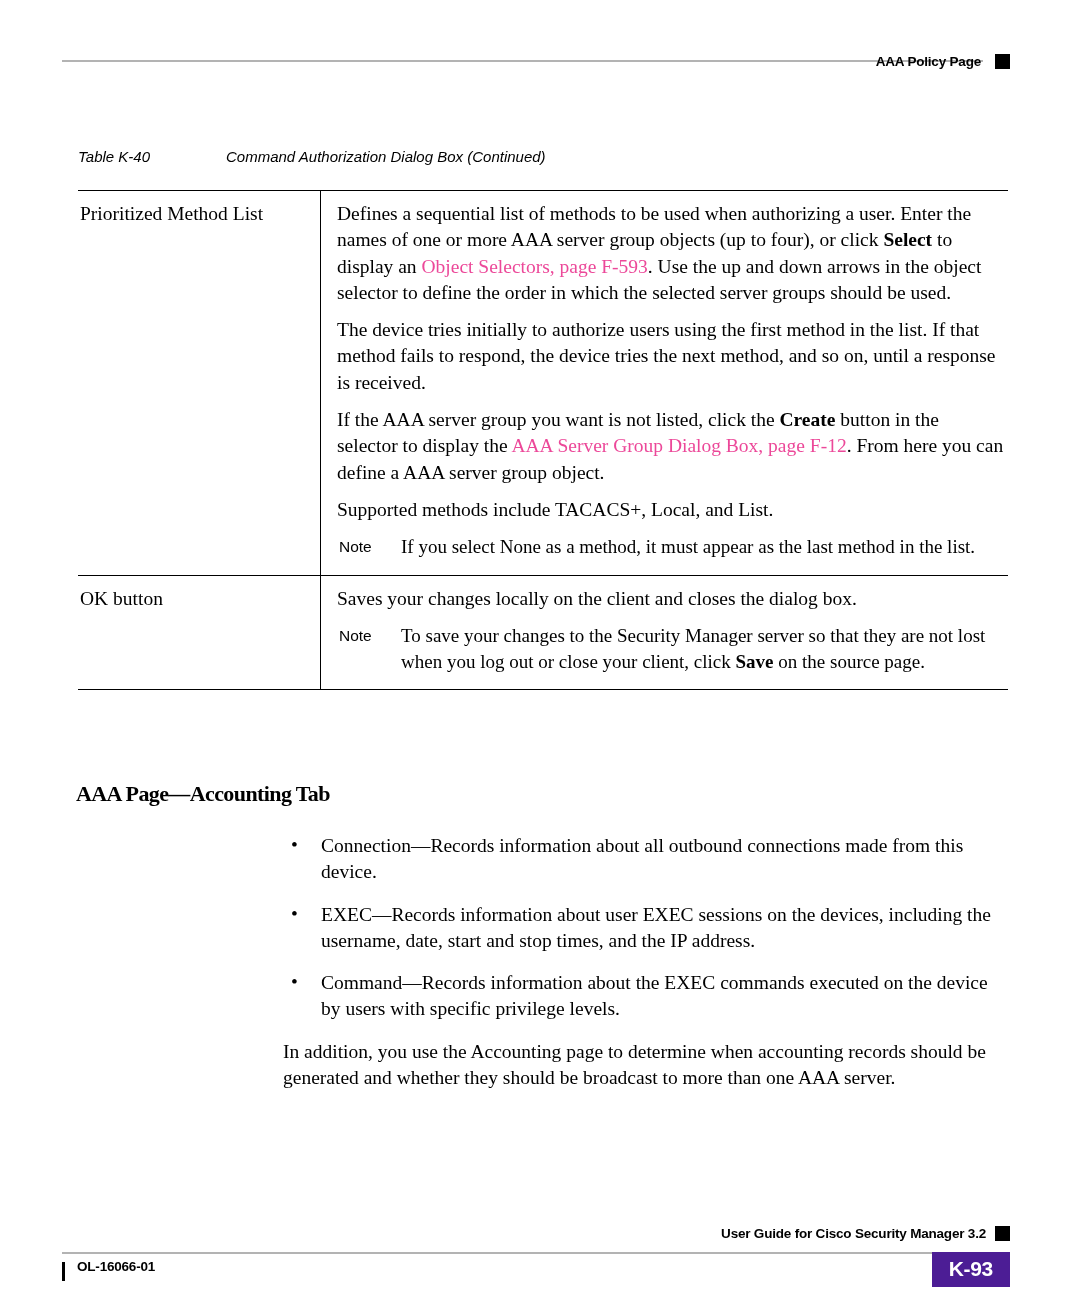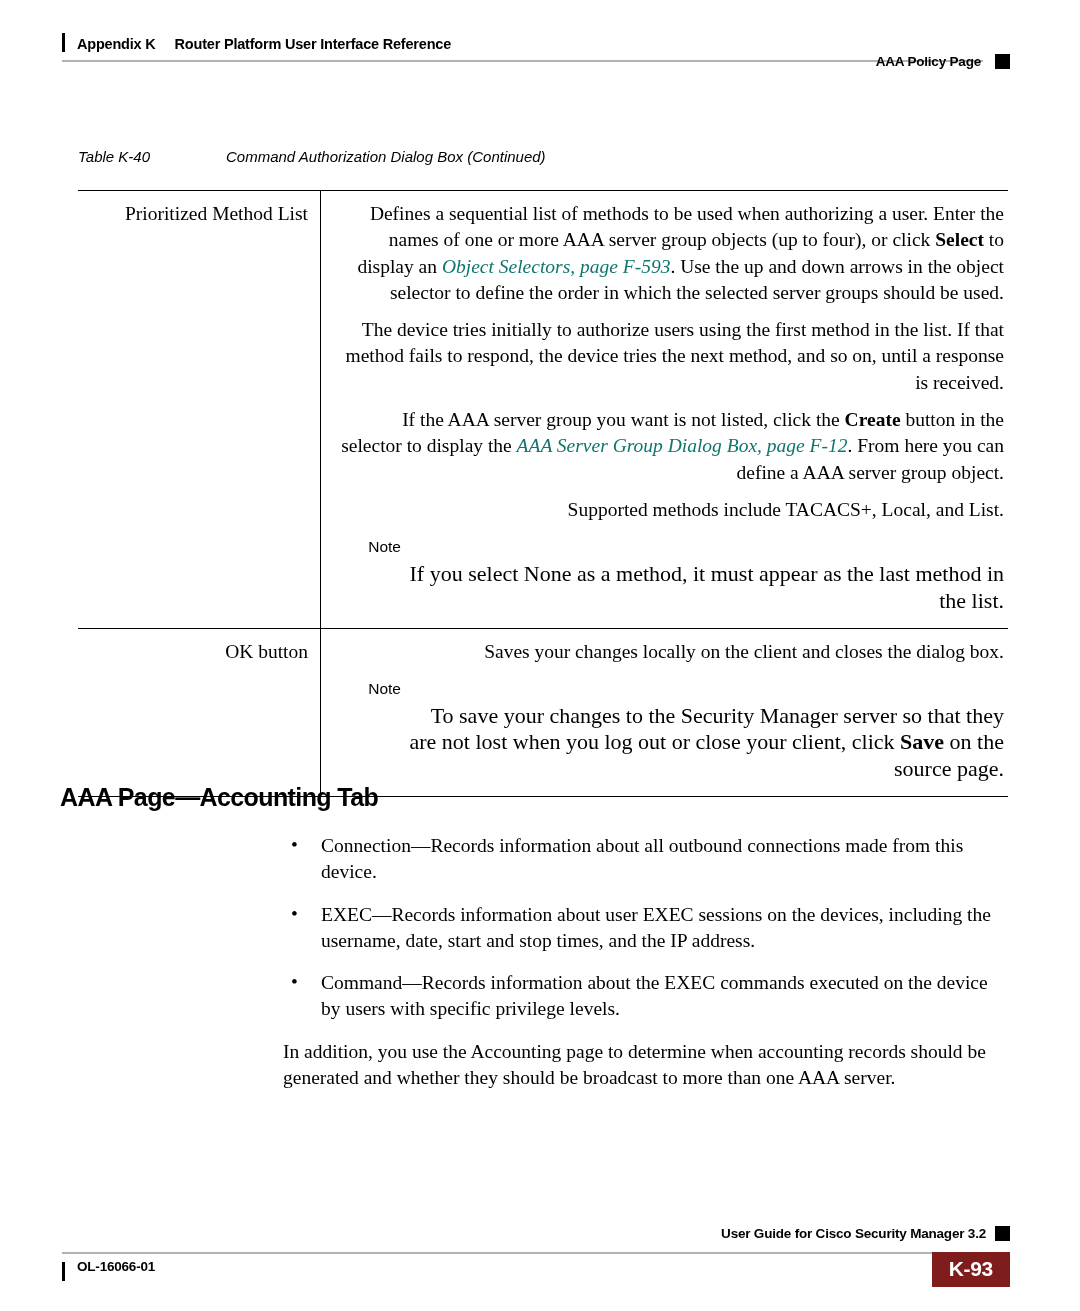--- a/index.html
+++ b/index.html
@@ -110,21 +110,20 @@
     left: 78px;
     top: 190px;
     width: 930px;
     border-top: 1.5px solid #000;
     border-bottom: 1.5px solid #000;
     border-collapse: collapse;
   }
   .ref-table table {
     border-collapse: collapse;
     width: 930px;
-    text-align: right;
   }
   .ref-table td {
     vertical-align: top;
     padding: 0;
   }
   .col-label {
     width: 228px;
     padding: 10px 12px 10px 2px !important;
     font-size: 19.5px;
     line-height: 26px;
@@ -150,40 +149,38 @@
   }
   .note-label {
     font-family: "Liberation Sans", "DejaVu Sans", sans-serif;
     font-weight: normal;
     font-size: 15.5px;
     line-height: 26.3px;
     flex: 0 0 62px;
   }
   .note-text {
     flex: 1 1 auto;
-    font-size: 22px;
-    line-height: 26.3px;
-    margin-top: 27px;
+    font-size: 19px;
+    line-height: 26.3px;
   }
 
   b.ui { font-family: "Liberation Serif", "DejaVu Serif", serif; font-weight: bold; }
   a.xref, span.xref {
-    color: #0f766e;
+    color: #ec4899;
     text-decoration: none;
-    font-style: italic;
   }
 
   
   .section-heading {
     position: absolute;
-    left: 60px;
+    left: 76px;
     top: 766px;
-    font-family: Liberation Sans, sans-serif;
-    font-weight: bold;
-    font-size: 25px;
+    font-family: Liberation Serif, serif;
+    font-weight: bold;
+    font-size: 22px;
     letter-spacing: -0.6px;
     white-space: nowrap;
   }
 
   
   .body-col {
     position: absolute;
     left: 283px;
     top: 833px;
     width: 727px;
@@ -260,40 +257,35 @@
   .ftr-docid {
     font-family: "Liberation Sans", "DejaVu Sans", sans-serif;
     font-weight: bold;
     font-size: 13.5px;
     letter-spacing: -0.2px;
   }
   .page-num-box {
     position: absolute;
     right: 0;
     top: 26px;
-    background: #7f1d1d;
+    background: #4c1d95;
     color: #fff;
     font-family: "Liberation Sans", "DejaVu Sans", sans-serif;
     font-weight: bold;
     font-size: 21px;
     padding: 5px 17px 6px 17px;
     letter-spacing: -0.3px;
   }
 </style>
 </head>
 <body>
 
 <div class="page">
 
   <div class="header">
-    <div class="header-left">
-      <span class="edge-bar"></span>
-      <span class="hdr-appendix">Appendix K</span>
-      <span class="hdr-title">Router Platform User Interface Reference</span>
-    </div>
     <div class="header-rule"></div>
     <div class="header-right">
       <span class="hdr-section">AAA Policy Page</span>
       <span class="hdr-square"></span>
     </div>
   </div>
 
   <div class="table-caption">
     <span class="cap-num">Table K-40</span><span>Command Authorization Dialog Box (Continued)</span>
   </div>

